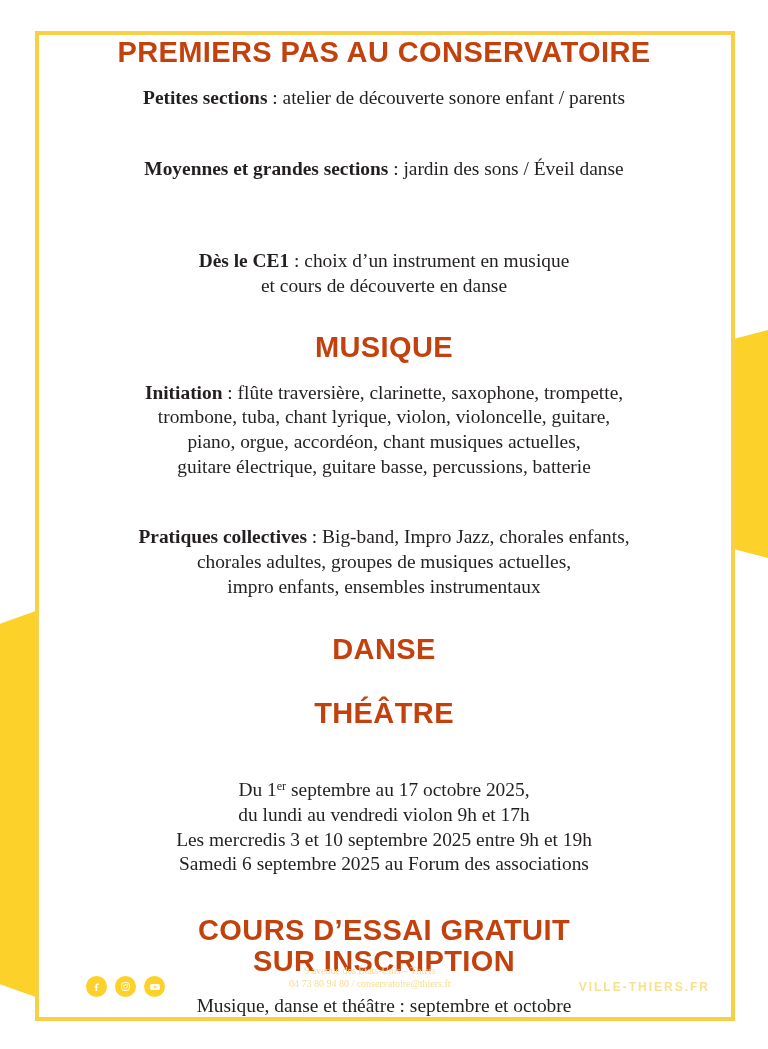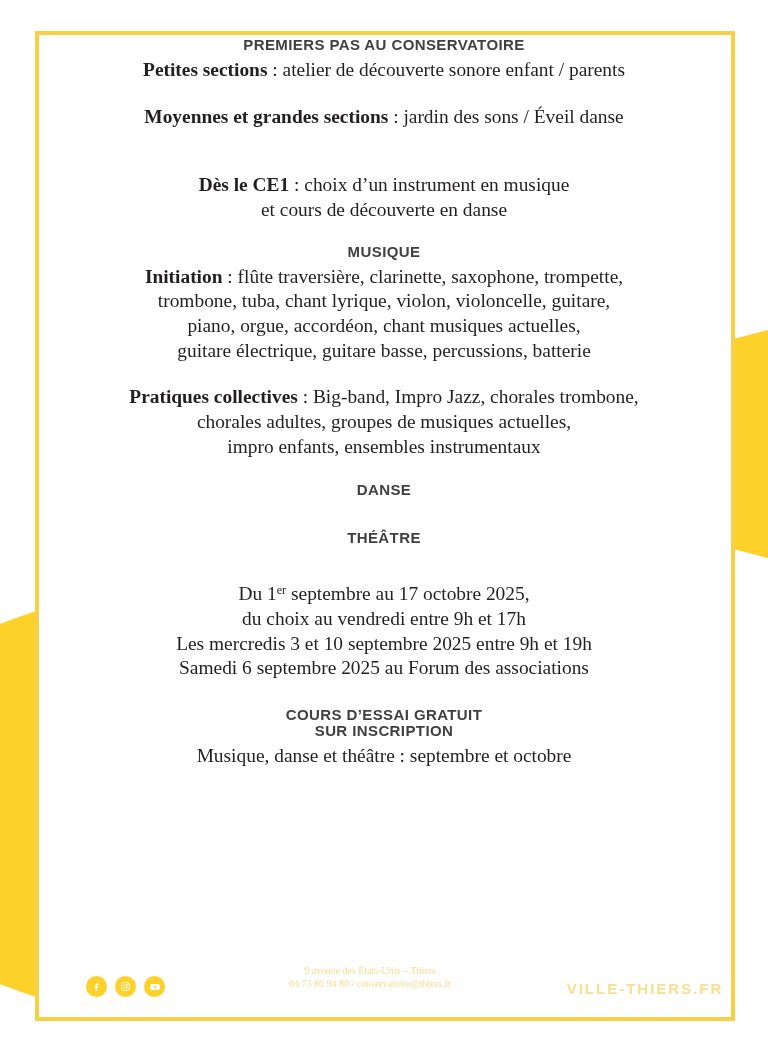--- a/index.html
+++ b/index.html
@@ -58,32 +58,32 @@
     top: 36px;
     width: 668px;
     z-index: 3;
     text-align: center;
   }
 
   h2.section-title {
     margin: 0;
     font-family: "Liberation Sans", "DejaVu Sans", sans-serif;
     font-weight: bold;
-    font-size: 15px;
+    font-size: 29px;
     letter-spacing: 0.4px;
-    color: #404040;
+    color: #c2410c;
     line-height: 1.14;
     text-transform: uppercase;
   }
   h2.section-title.two-line {
     line-height: 1.08;
   }
 
   .block {
-    margin: 0;
+    margin: 12px;
     font-size: 19.4px;
     line-height: 1.27;
     color: #231f20;
   }
   .block b { font-weight: bold; }
   .sp-5  { height: 5px; }
   .sp-20 { height: 20px; }
   .sp-22 { height: 22px; }
   .sp-26 { height: 26px; }
 
@@ -127,27 +127,27 @@
     width: 360px;
     text-align: center;
     color: #f6dd8e;
     font-size: 10px;
     line-height: 1.30;
   }
   .addr .line { display: block; white-space: nowrap; }
 
   .weburl {
     position: absolute;
-    left: 515px;
+    left: 500px;
     top: 18px;
     width: 160px;
-    text-align: center;
+    text-align: right;
     font-family: "Liberation Sans", "DejaVu Sans", sans-serif;
     font-weight: bold;
-    font-size: 15px;
+    font-size: 12px;
     letter-spacing: 2.0px;
     color: #f7e08f;
   }
 </style>
 </head>
 <body>
 
 <div class="band band-left"></div>
 <div class="band band-right"></div>
 
@@ -166,33 +166,33 @@
 
   <div class="sp-22"></div>
   <p class="block"><b>Dès le CE1</b><span> : </span><span>choix d’un instrument en musique</span><br><span>et cours de découverte en danse</span></p>
 
   <div class="sp-20"></div>
   <h2 class="section-title">MUSIQUE</h2>
   <div class="sp-5"></div>
   <p class="block"><b>Initiation</b><span> : </span><span>flûte traversière, clarinette, saxophone, trompette,</span><br><span>trombone, tuba, chant lyrique, violon, violoncelle, guitare,</span><br><span>piano, orgue, accordéon, chant musiques actuelles,</span><br><span>guitare électrique, guitare basse, percussions, batterie</span></p>
 
   <div class="sp-22"></div>
-  <p class="block"><b>Pratiques collectives</b><span> : </span><span>Big-band, Impro Jazz, chorales trombone,</span><br><span>chorales adultes, groupes de musiques actuelles,</span><br><span>impro enfants, ensembles instrumentaux</span></p>
+  <p class="block"><b>Pratiques collectives</b><span> : </span><span>Big-band, Impro Jazz, chorales enfants,</span><br><span>chorales adultes, groupes de musiques actuelles,</span><br><span>impro enfants, ensembles instrumentaux</span></p>
 
   <div class="sp-22"></div>
   <h2 class="section-title">DANSE</h2>
   <div class="sp-5"></div>
 
   <div class="sp-26"></div>
   <h2 class="section-title">THÉÂTRE</h2>
   <div class="sp-5"></div>
 
   <div class="sp-26"></div>
   <div class="sp-5"></div>
-  <p class="block"><span>Du 1</span><sup class="ord">er</sup><span> septembre au 17 octobre 2025,</span><br><span>du choix au vendredi entre 9h et 17h</span><br><span>Les mercredis 3 et 10 septembre 2025 entre 9h et 19h</span><br><span>Samedi 6 septembre 2025 au Forum des associations</span></p>
+  <p class="block"><span>Du 1</span><sup class="ord">er</sup><span> septembre au 17 octobre 2025,</span><br><span>du lundi au vendredi violon 9h et 17h</span><br><span>Les mercredis 3 et 10 septembre 2025 entre 9h et 19h</span><br><span>Samedi 6 septembre 2025 au Forum des associations</span></p>
 
   <div class="sp-26"></div>
   <h2 class="section-title two-line"><span>COURS D’ESSAI GRATUIT</span><br><span>SUR INSCRIPTION</span></h2>
   <div class="sp-5"></div>
   <p class="block">Musique, danse et théâtre : septembre et octobre</p>
 
   <div class="sp-26"></div>
   <div class="sp-5"></div>
 
 </div>

